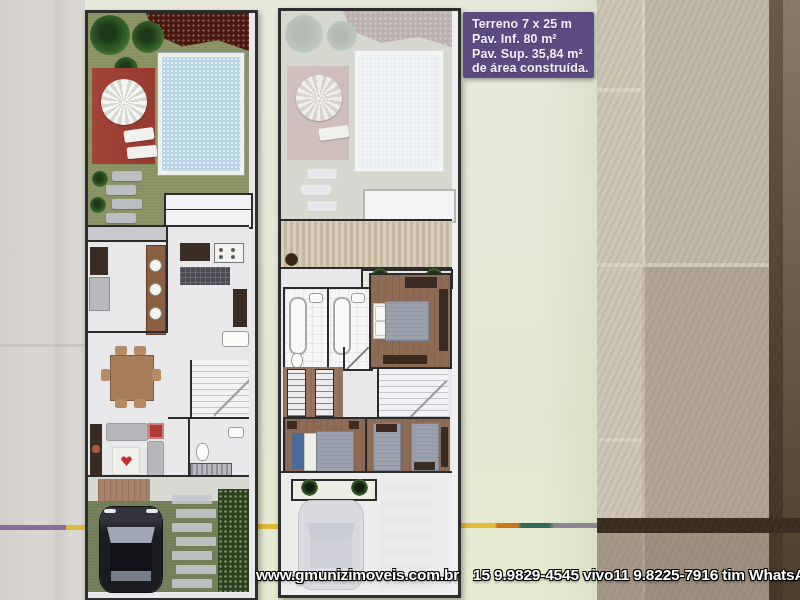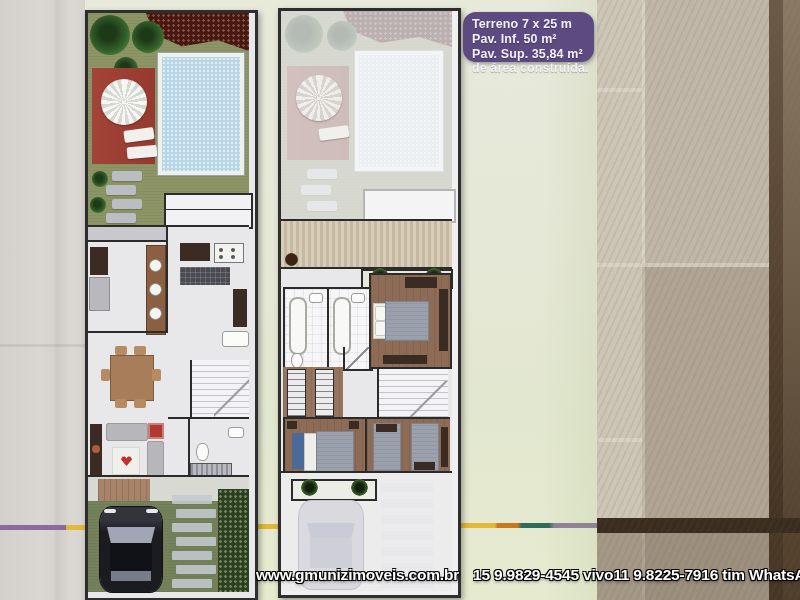--- a/index.html
+++ b/index.html
@@ -81,21 +81,21 @@
   .plant{border-radius:50%;background:radial-gradient(circle,#101f0c 0 30%,#2d4a20 55%,#486b32 68%,rgba(0,0,0,0) 72%);}
   .pot{border-radius:50%;background:radial-gradient(circle,#3a2413 0 55%,#5c3d20 75%,rgba(0,0,0,0) 78%);}
   .ghost{opacity:.30;filter:saturate(.55) brightness(1.12);}
   .ghost-bg{background:#f0f0f1;}
   .car-body{position:absolute;inset:0;border-radius:12px/16px;
     background:linear-gradient(180deg,#33333c 0 16%,#1b1b22 30% 100%);box-shadow:0 0 0 1px #101014;}
   .car-glass{position:absolute;background:#a0a6b6;}
   .car-roof{position:absolute;background:#111118;}
   .service-box{background:#f2f2f4;border:2px solid #2b2b2b;}
   
-  .info-box{left:463px;top:12px;width:131px;height:50px;background:#5c4a80;border-radius:13px;
+  .info-box{left:463px;top:12px;width:131px;height:66px;background:#5c4a80;border-radius:2px;
     box-shadow:1px 2px 4px rgba(0,0,0,.35);padding:5px 0 0 9px;box-sizing:border-box;}
   .info-line{color:#f3eff7;font-size:12.5px;font-weight:bold;line-height:1.18;letter-spacing:.1px;
     text-shadow:0 1px 1px rgba(0,0,0,.25);white-space:nowrap;}
   
   .contact{left:256px;top:566px;width:544px;height:22px;color:#fff;font-size:15.5px;font-weight:bold;
     white-space:nowrap;letter-spacing:-.2px;
     text-shadow:-1px -1px 0 #000,1px -1px 0 #000,-1px 1px 0 #000,1px 1px 0 #000,0 2px 3px rgba(0,0,0,.55);}
   .contact .sep{display:inline-block;width:14px;}
 </style>
 </head>
@@ -311,21 +311,21 @@
         <div class="abs" style="position:absolute;inset:0;border-radius:12px/16px;background:#d9d9df;box-shadow:0 0 0 1px #c2c2ca;"></div>
         <div class="abs" style="left:8px;top:22px;width:48px;height:15px;background:#c9ccd6;clip-path:polygon(8% 100%,0 0,100% 0,92% 100%);"></div>
         <div class="abs" style="left:11px;top:37px;width:42px;height:30px;background:#cfcfd7;"></div>
       </div>
       <div class="abs ghost" style="left:100px;top:10px;width:52px;height:106px;background:repeating-linear-gradient(180deg,#c6c9ce 0 9px,rgba(0,0,0,0) 9px 16px);"></div>
     </div>
   </div>
 
   <div class="abs info-box">
     <div class="info-line">Terreno 7 x 25 m</div>
-    <div class="info-line">Pav. Inf. 50 m²</div>
+    <div class="info-line">Pav. Inf. 80 m²</div>
     <div class="info-line">Pav. Sup. 35,84 m²</div>
     <div class="info-line">de área construída.</div>
   </div>
 
   <div class="abs contact">
     <span>www.gmunizimoveis.com.br</span><span class="sep"></span><span>15 9.9829-4545 vivo11 9.8225-7916 tim WhatsApp</span>
   </div>
 
 </div>
 

